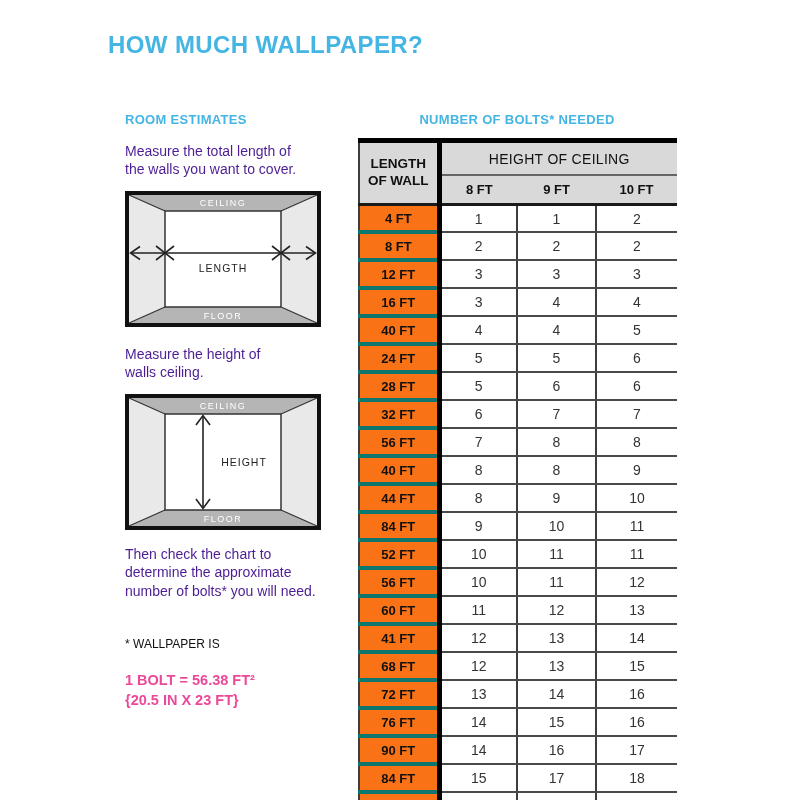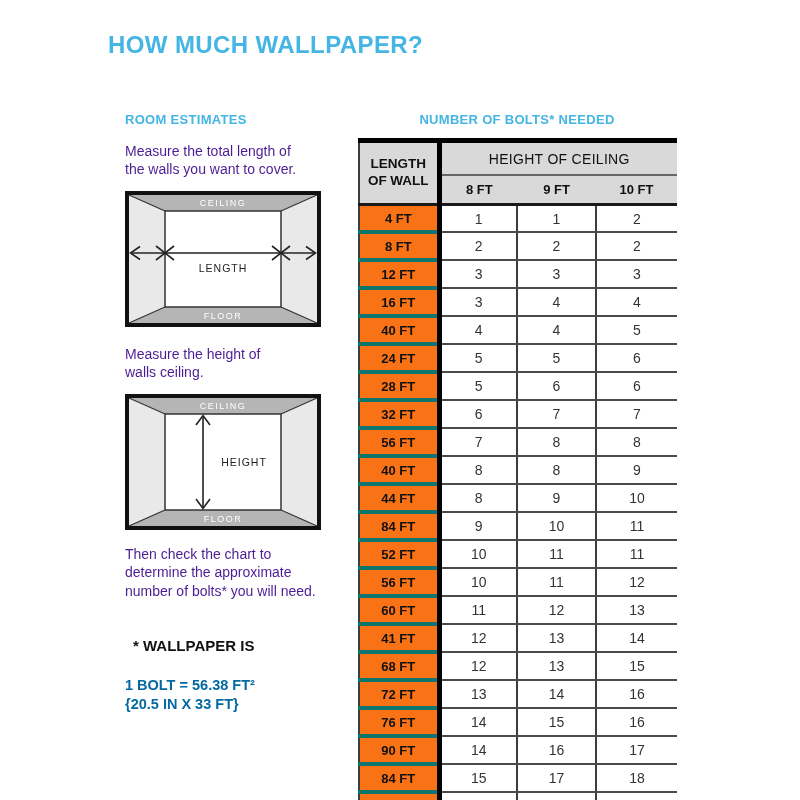--- a/index.html
+++ b/index.html
@@ -52,32 +52,31 @@
     font-family: "Liberation Sans", sans-serif;
   }
   .measure-label {
     font-size: 10.5px;
     letter-spacing: 1px;
     fill: #222222;
     font-family: "Liberation Sans", sans-serif;
   }
   .footnote {
     margin-top: 36px;
-    font-size: 15px;
-    font-weight: bold;
+    font-size: 12px;
+    font-weight: normal;
     color: #111111;
     line-height: 1.35;
-    margin-left: 8px;
   }
   .footnote .indent { padding-left: 9px; }
   .bolt-spec {
     margin-top: 19px;
     font-size: 14.5px;
     font-weight: bold;
-    color: #0369a1;
+    color: #ec4899;
     line-height: 1.35;
   }
   
   .right-col {
     position: absolute;
     left: 358px;
     top: 112px;
     width: 318px;
   }
   .right-col .section-heading { text-align: center; }
@@ -206,21 +205,21 @@
     <div class="step" style="margin-top:15px;">Then check the chart to
 determine the approximate
 number of bolts* you will need.</div>
 
     <div class="footnote">
       <div>* WALLPAPER IS</div>
     </div>
 
     <div class="bolt-spec">
       <div>1 BOLT = 56.38 FT²</div>
-      <div>{20.5 IN X 33 FT}</div>
+      <div>{20.5 IN X 23 FT}</div>
     </div>
   </div>
 
   <div class="right-col">
     <div class="section-heading">NUMBER OF BOLTS* NEEDED</div>
 
     <table class="bolts">
       <colgroup>
         <col style="width:80px">
         <col style="width:78px">

